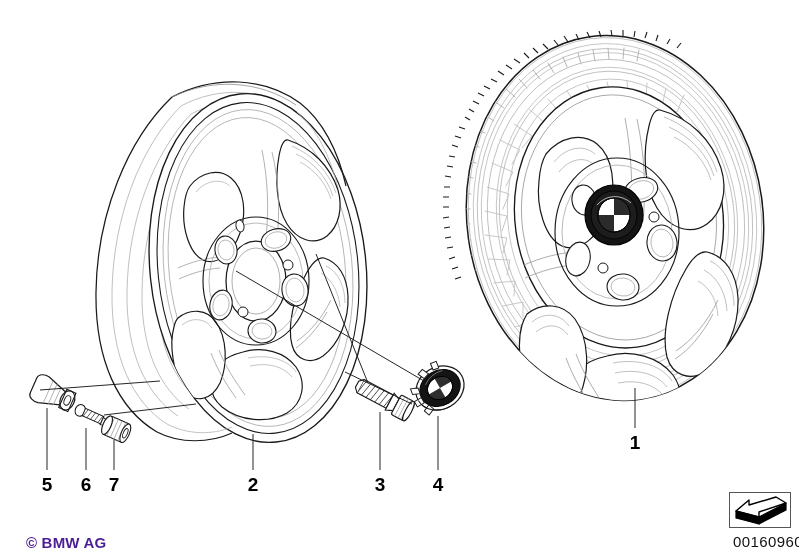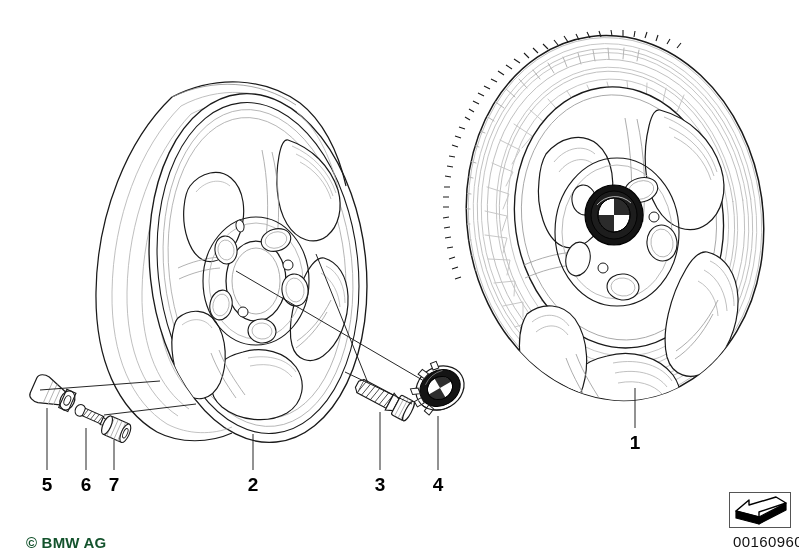--- a/index.html
+++ b/index.html
@@ -35,21 +35,21 @@
     transform: translate(-50%, 0);
     white-space: nowrap;
   }
   #copyright {
     position: absolute;
     left: 26px;
     top: 534px;
     font-family: "Liberation Sans", sans-serif;
     font-size: 15px;
     font-weight: bold;
-    color: #14532d;
+    color: #4c1d95;
     letter-spacing: 0.2px;
     white-space: nowrap;
   }
   #partnumber {
     position: absolute;
     left: 733px;
     top: 533px;
     font-family: "Liberation Sans", sans-serif;
     font-size: 15px;
     color: #111111;

